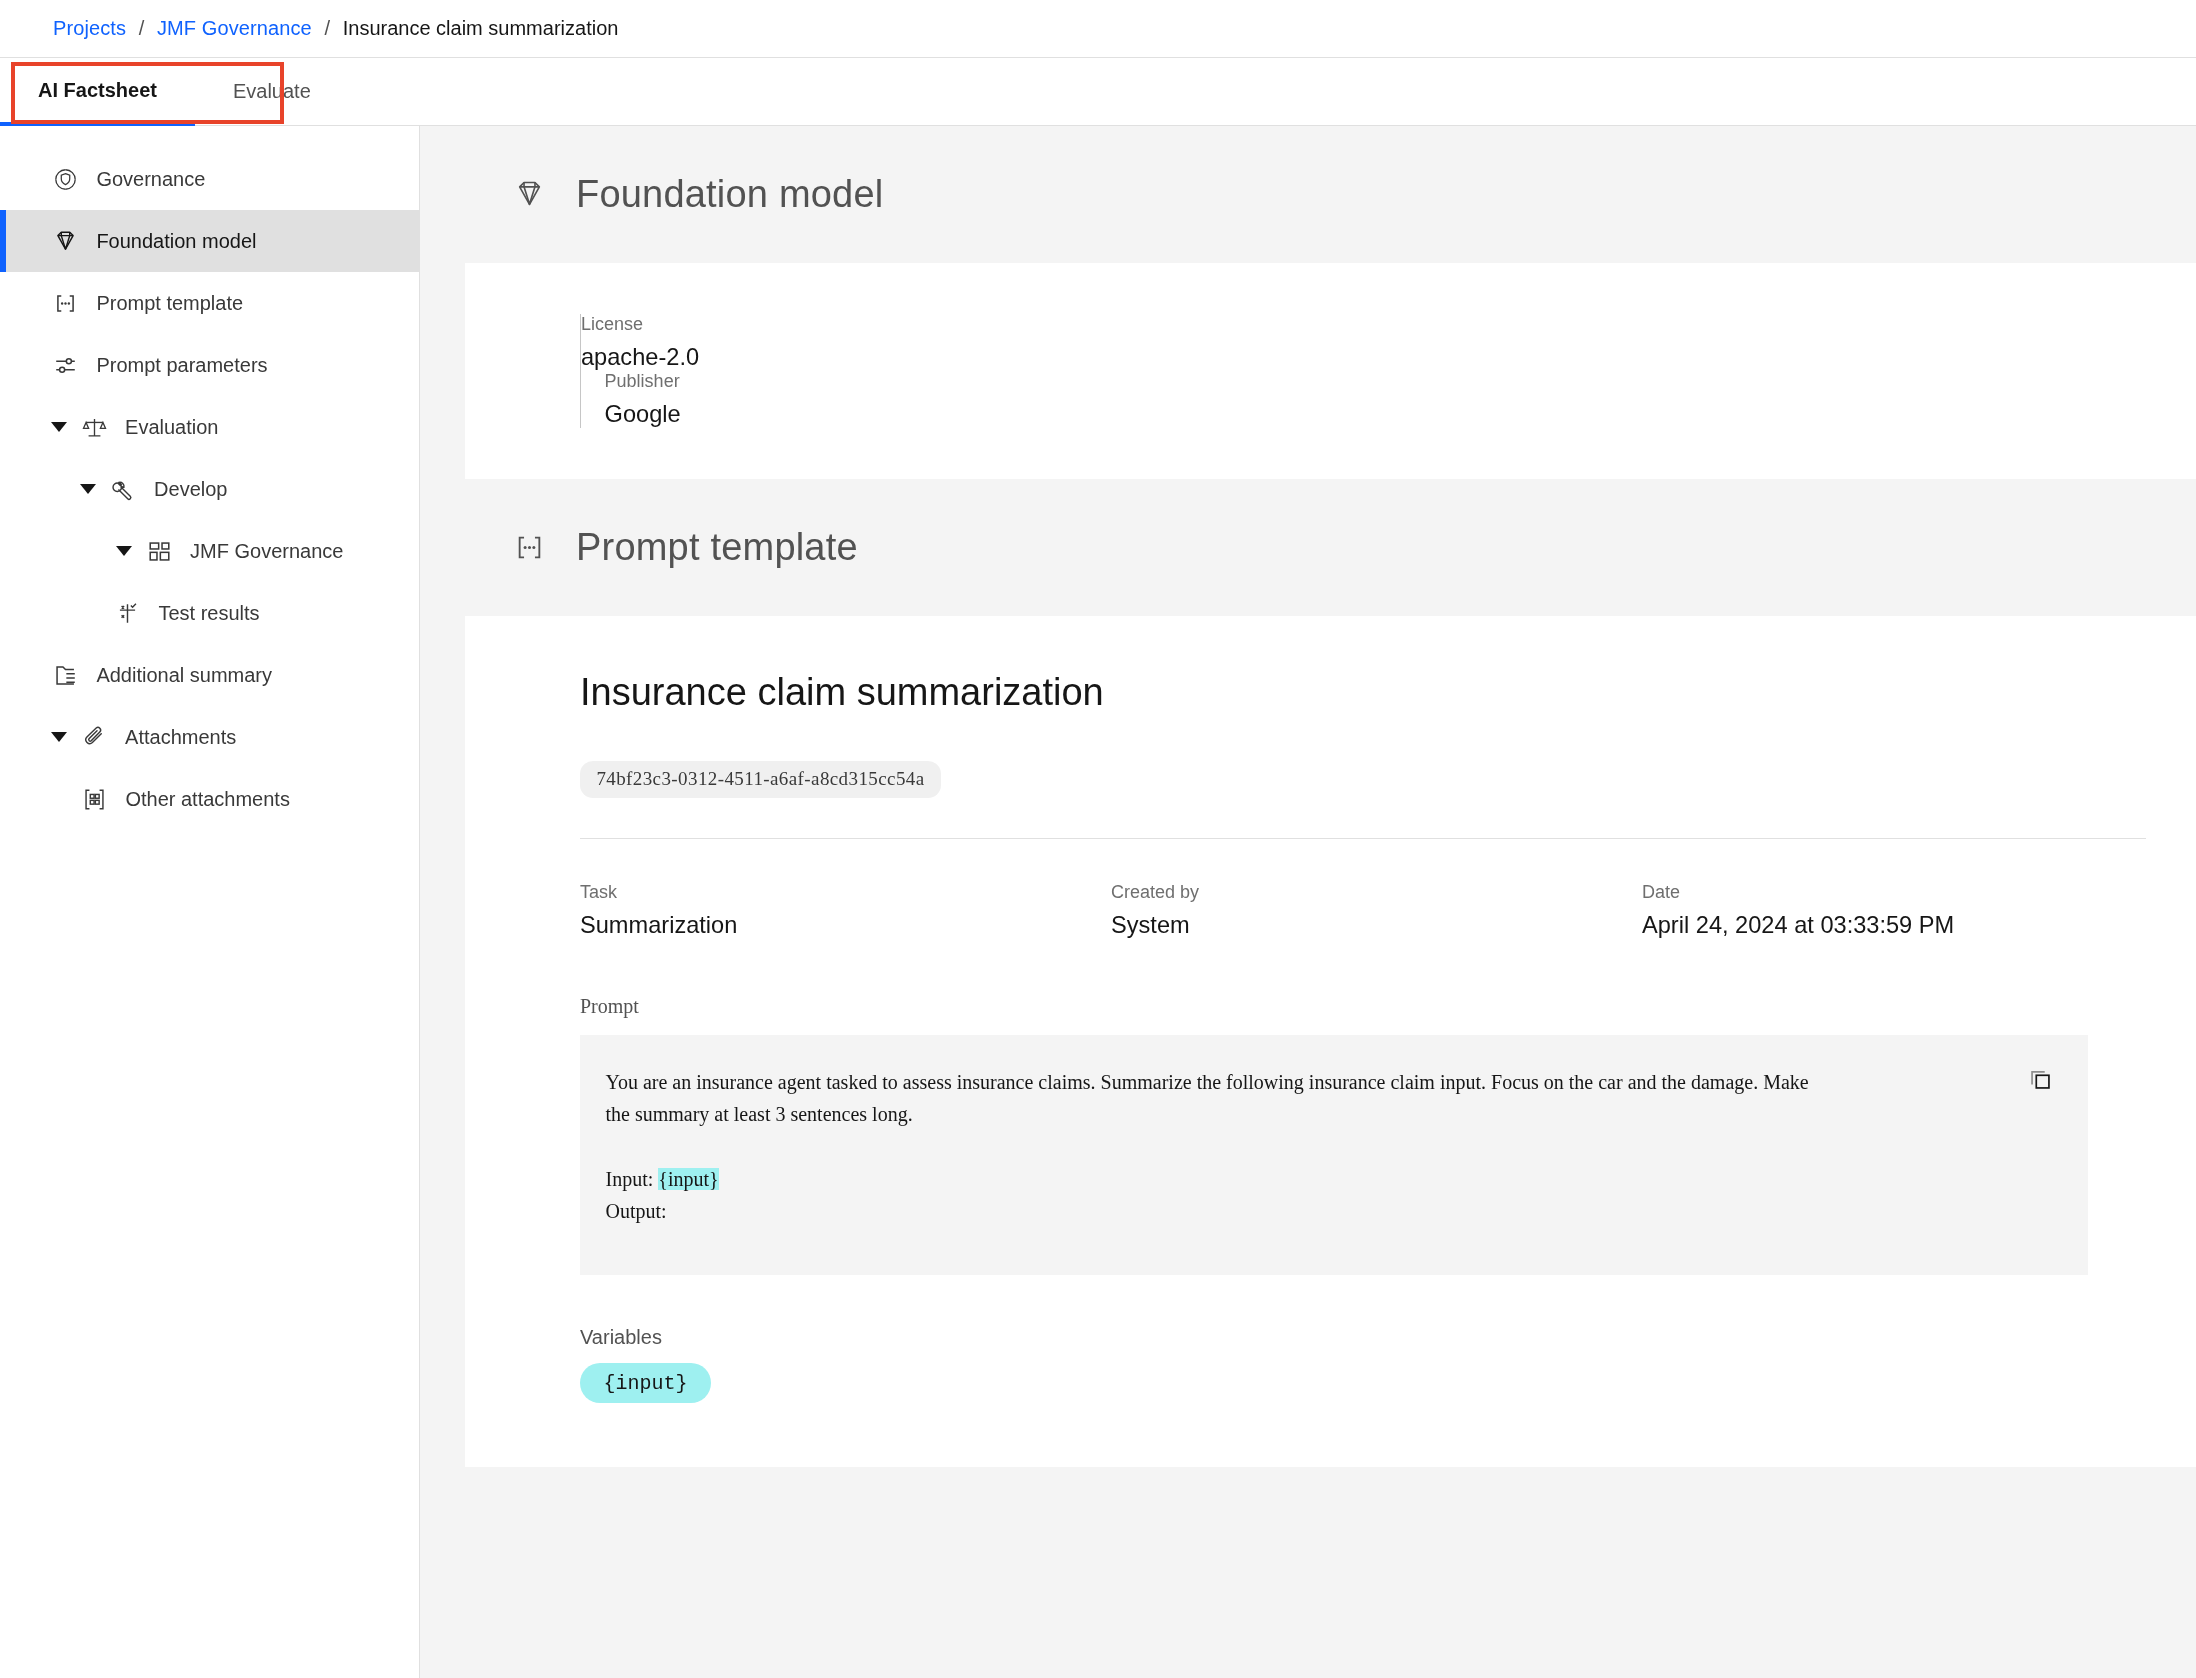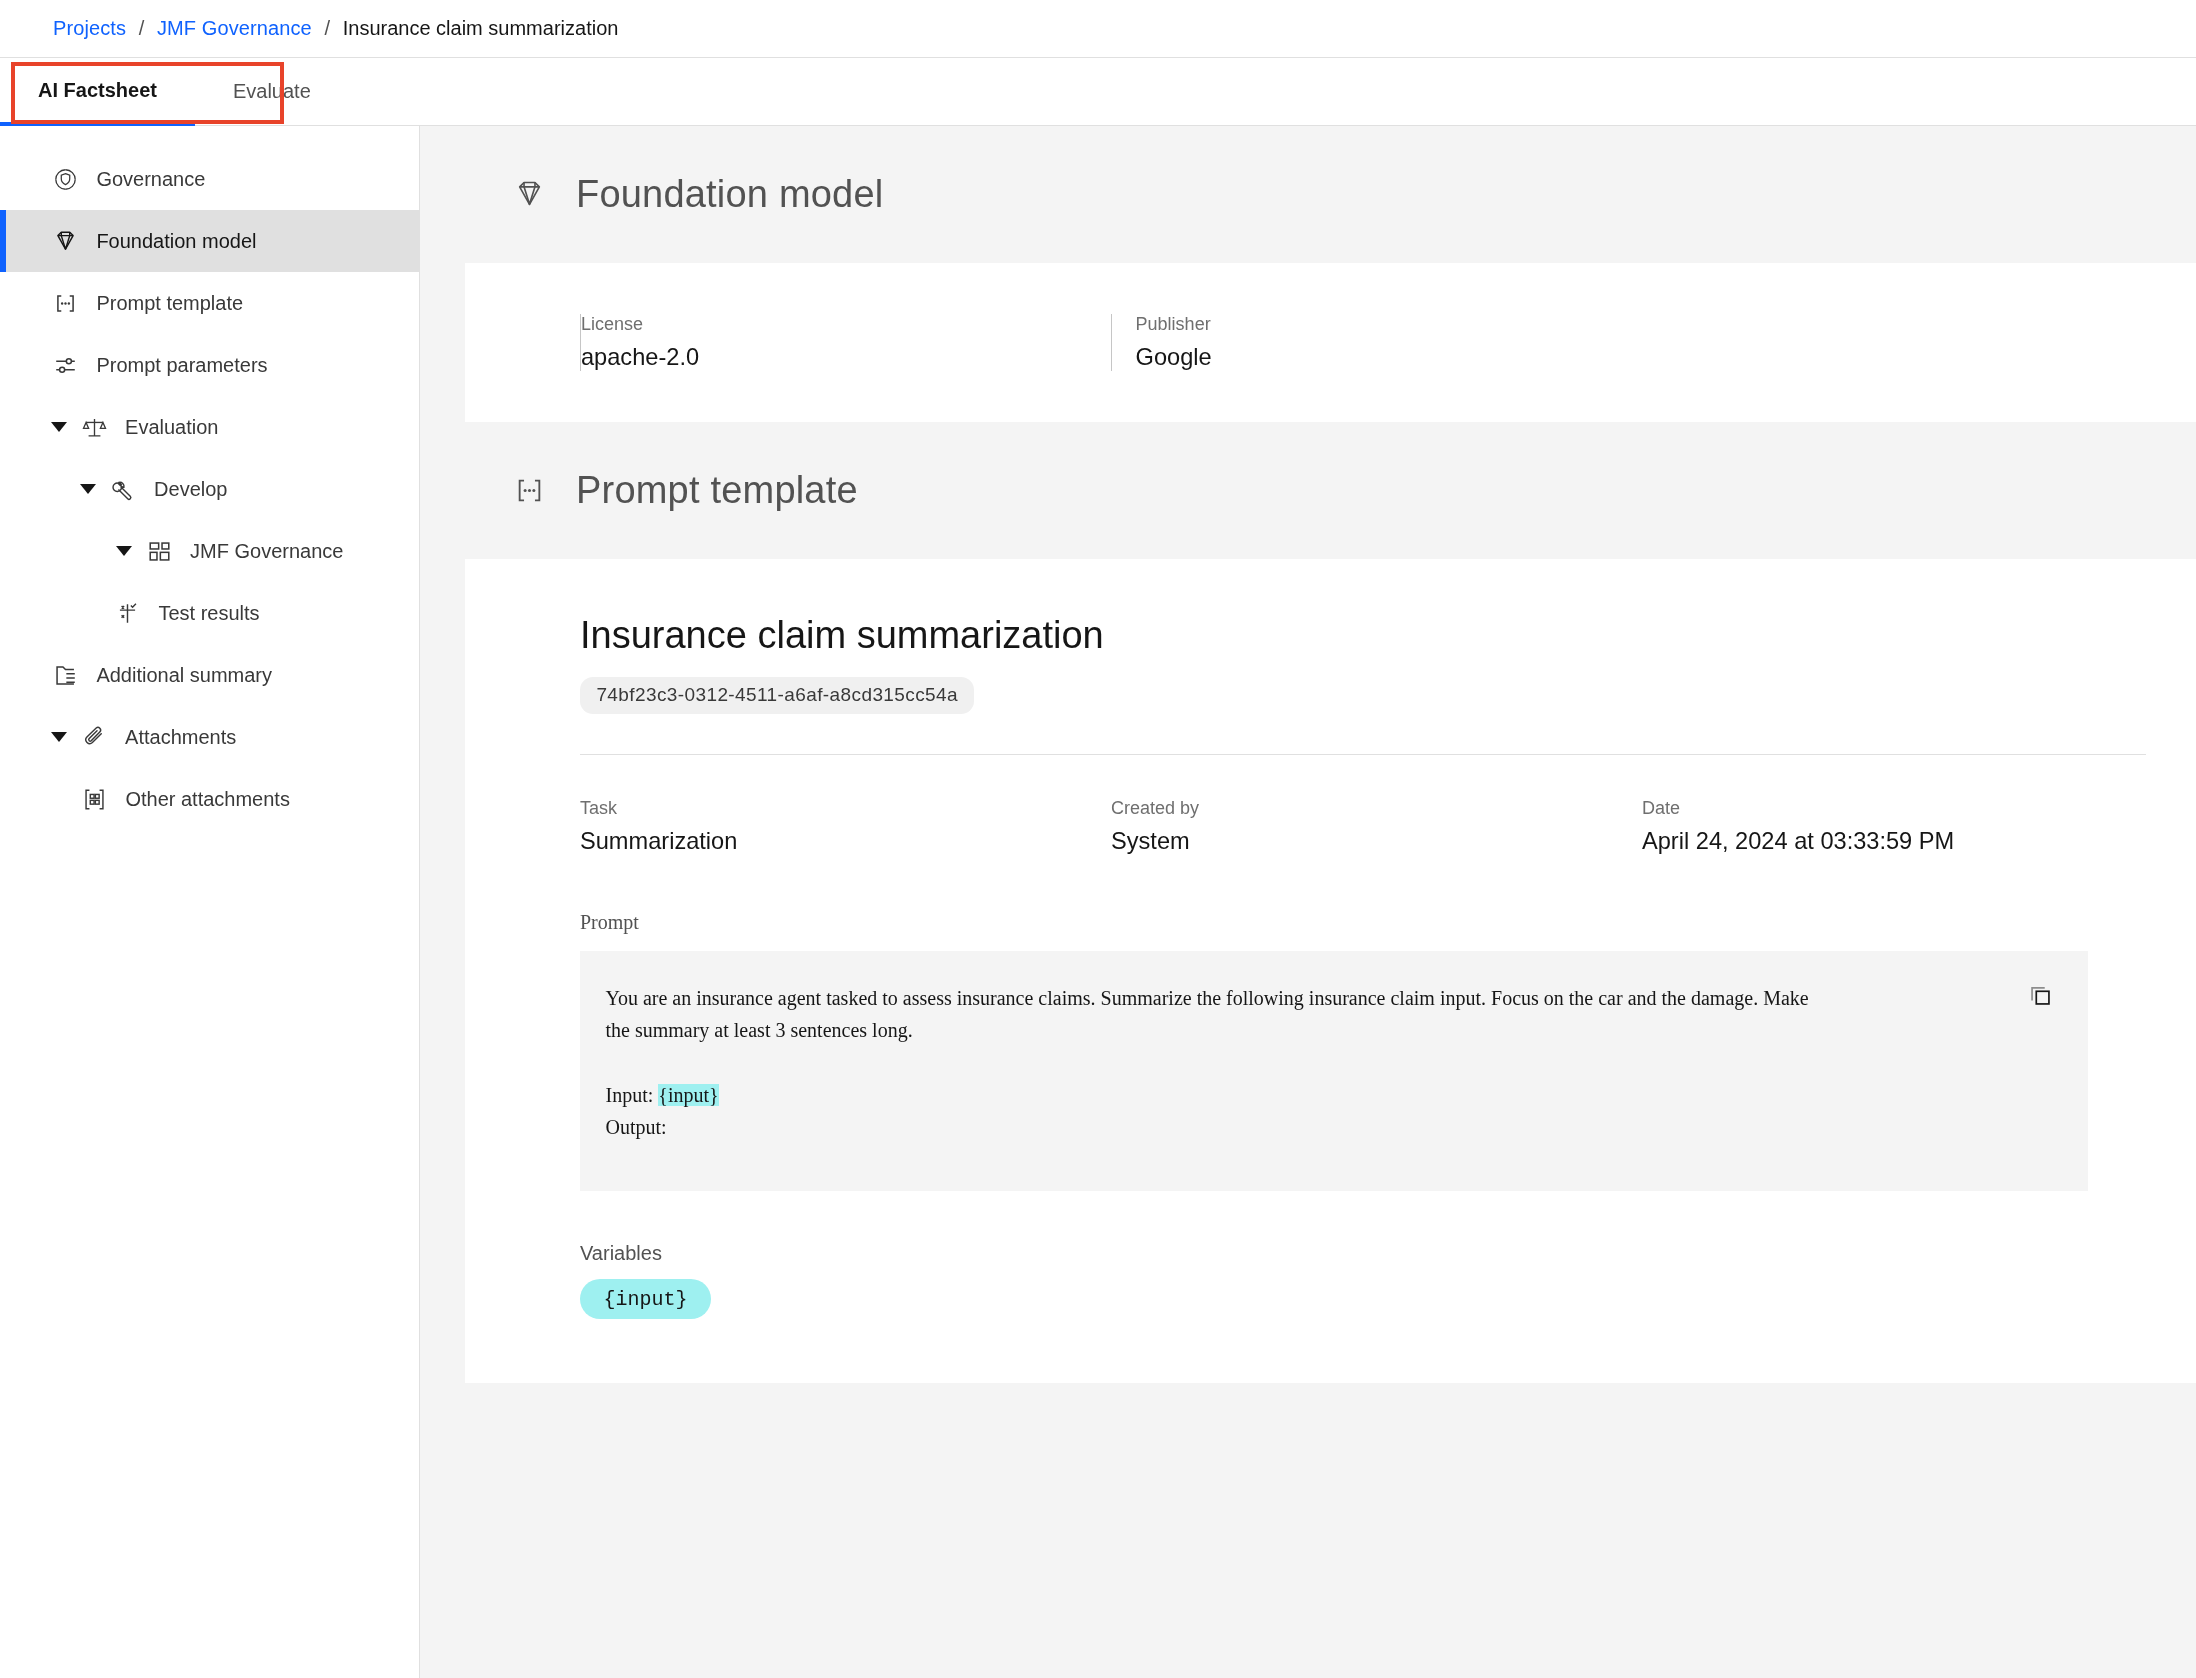--- a/index.html
+++ b/index.html
@@ -172,20 +172,21 @@
   .model-name {
     font-size: 36px;
     font-weight: 400;
     color: #161616;
     padding-left: 115px;
     margin-bottom: 31px;
   }
   .field-row {
     display: flex;
     padding-left: 115px;
+    flex-direction: column;
   }
   .field {
     padding-left: 0;
     position: relative;
   }
   .field.bordered {
     border-left: 0.9px solid #c6c6c6;
     padding-left: 0;
   }
   .field-inner { padding-left: 0; }
@@ -212,24 +213,25 @@
     color: #161616;
     padding-left: 115px;
     margin-bottom: 20px;
   }
   .uuid-badge {
     display: inline-block;
     margin-left: 115px;
     background: #f0f0f0;
     border-radius: 13px;
     padding: 7.3px 16.4px;
-    font-family: Liberation Sans, sans-serif;
+    font-family: Liberation Serif, serif;
     font-size: 19px;
     color: #393939;
     letter-spacing: 0.4px;
+    margin-top: 27px;
   }
   .divider {
     height: 0.9px;
     background: #e0e0e0;
     margin: 40px 0 0 115px;
     margin-right: 51px;
   }
   .meta-row {
     display: flex;
     padding-left: 115px;

